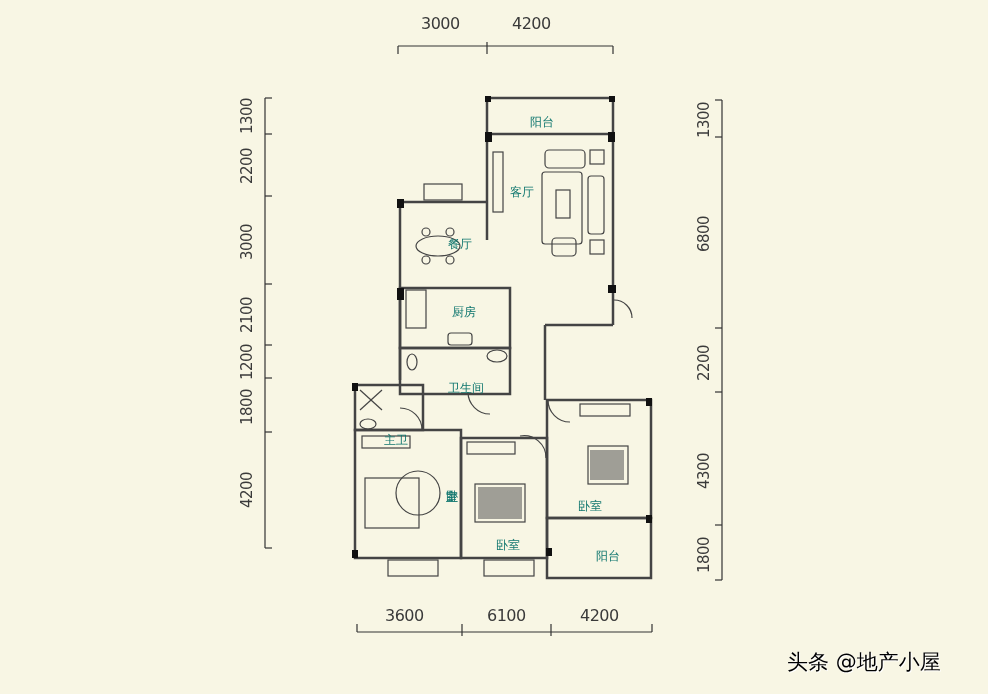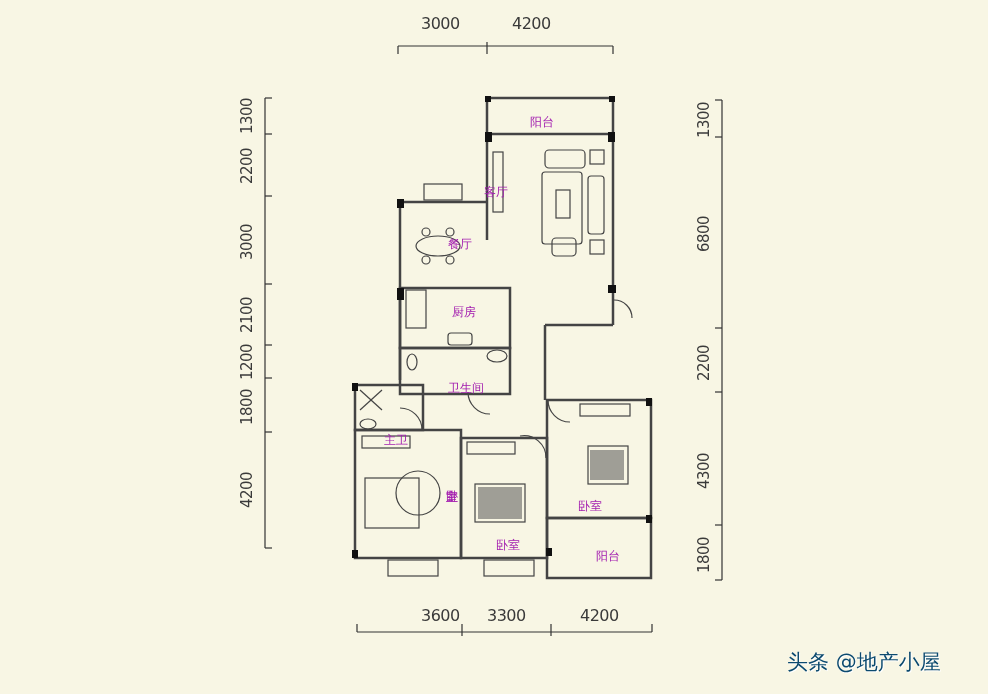--- a/index.html
+++ b/index.html
@@ -5,22 +5,22 @@
   html, body { margin:0; padding:0; }
   body {
     width:988px; height:694px; overflow:hidden;
     background:#f8f6e4;
     font-family:"DejaVu Sans", sans-serif;
     position:relative;
     color:#333;
   }
   .dim { position:absolute; font-size:16px; color:#3a3a3a; font-family:"DejaVu Sans", sans-serif; letter-spacing:-0.5px; }
   .dimv { position:absolute; font-size:15px; color:#3a3a3a; transform:rotate(-90deg); transform-origin:center center; white-space:nowrap; letter-spacing:-0.5px; }
-  .room-label { position:absolute; font-size:12px; color:#a21caf; white-space:nowrap; }
-  .watermark { position:absolute; left:787px; right:auto; top:648px; font-size:21px; color:#0c4a6e; white-space:nowrap; text-shadow:0 0 1px #fff, 1px 1px 0 #fff; }
+  .room-label { position:absolute; font-size:12px; color:#0f766e; white-space:nowrap; }
+  .watermark { position:absolute; left:787px; right:auto; top:648px; font-size:21px; color:#000000; white-space:nowrap; text-shadow:0 0 1px #fff, 1px 1px 0 #fff; }
   svg { position:absolute; left:0; top:0; }
 </style>
 </head>
 <body>
 
 <div>
 <svg width="988" height="694" viewBox="0 0 988 694">
   <g stroke="#333" stroke-width="1.2" fill="none">
 
     <line x1="398" y1="46" x2="613" y2="46"></line>
@@ -148,40 +148,40 @@
   <g fill="#555">
     <rect x="590" y="450" width="34" height="30" opacity="0.55"></rect>
     <rect x="478" y="487" width="44" height="32" opacity="0.55"></rect>
   </g>
 </svg>
 </div>
 
 <span class="dim" style="left:421px; top:14px;">3000</span>
 <span class="dim" style="left:512px; top:14px;">4200</span>
 
-<span class="dim" style="left:385px; top:606px;margin-left:36px;">3600</span>
-<span class="dim" style="left:487px; top:606px;">3300</span>
+<span class="dim" style="left:385px; top:606px;">3600</span>
+<span class="dim" style="left:487px; top:606px;">6100</span>
 <span class="dim" style="left:580px; top:606px;">4200</span>
 
 <span class="dimv" style="left:229px; top:107px;">1300</span>
 <span class="dimv" style="left:229px; top:157px;">2200</span>
 <span class="dimv" style="left:229px; top:233px;">3000</span>
 <span class="dimv" style="left:229px; top:306px;">2100</span>
 <span class="dimv" style="left:229px; top:353px;">1200</span>
 <span class="dimv" style="left:229px; top:398px;">1800</span>
 <span class="dimv" style="left:229px; top:481px;">4200</span>
 
 <span class="dimv" style="left:686px; top:111px;">1300</span>
 <span class="dimv" style="left:686px; top:225px;">6800</span>
 <span class="dimv" style="left:686px; top:354px;">2200</span>
 <span class="dimv" style="left:686px; top:462px;">4300</span>
 <span class="dimv" style="left:686px; top:546px;">1800</span>
 
 <span class="room-label" style="left:530px; top:114px;">阳台</span>
-<span class="room-label" style="left:484px; top:184px;">客厅</span>
+<span class="room-label" style="left:510px; top:184px;">客厅</span>
 <span class="room-label" style="left:448px; top:236px;">餐厅</span>
 <span class="room-label" style="left:452px; top:304px;">厨房</span>
 <span class="room-label" style="left:448px; top:380px;text-align:right;">卫生间</span>
 <span class="room-label" style="left:384px; top:432px;font-family:Liberation Serif, serif;">主卫</span>
 <span class="room-label" style="left:443px; top:480px; writing-mode:vertical-rl;">主卧室</span>
 <span class="room-label" style="left:496px; top:537px;">卧室</span>
 <span class="room-label" style="left:578px; top:498px;">卧室</span>
 <span class="room-label" style="left:596px; top:548px;">阳台</span>
 
 <div class="watermark">头条 @地产小屋</div>

